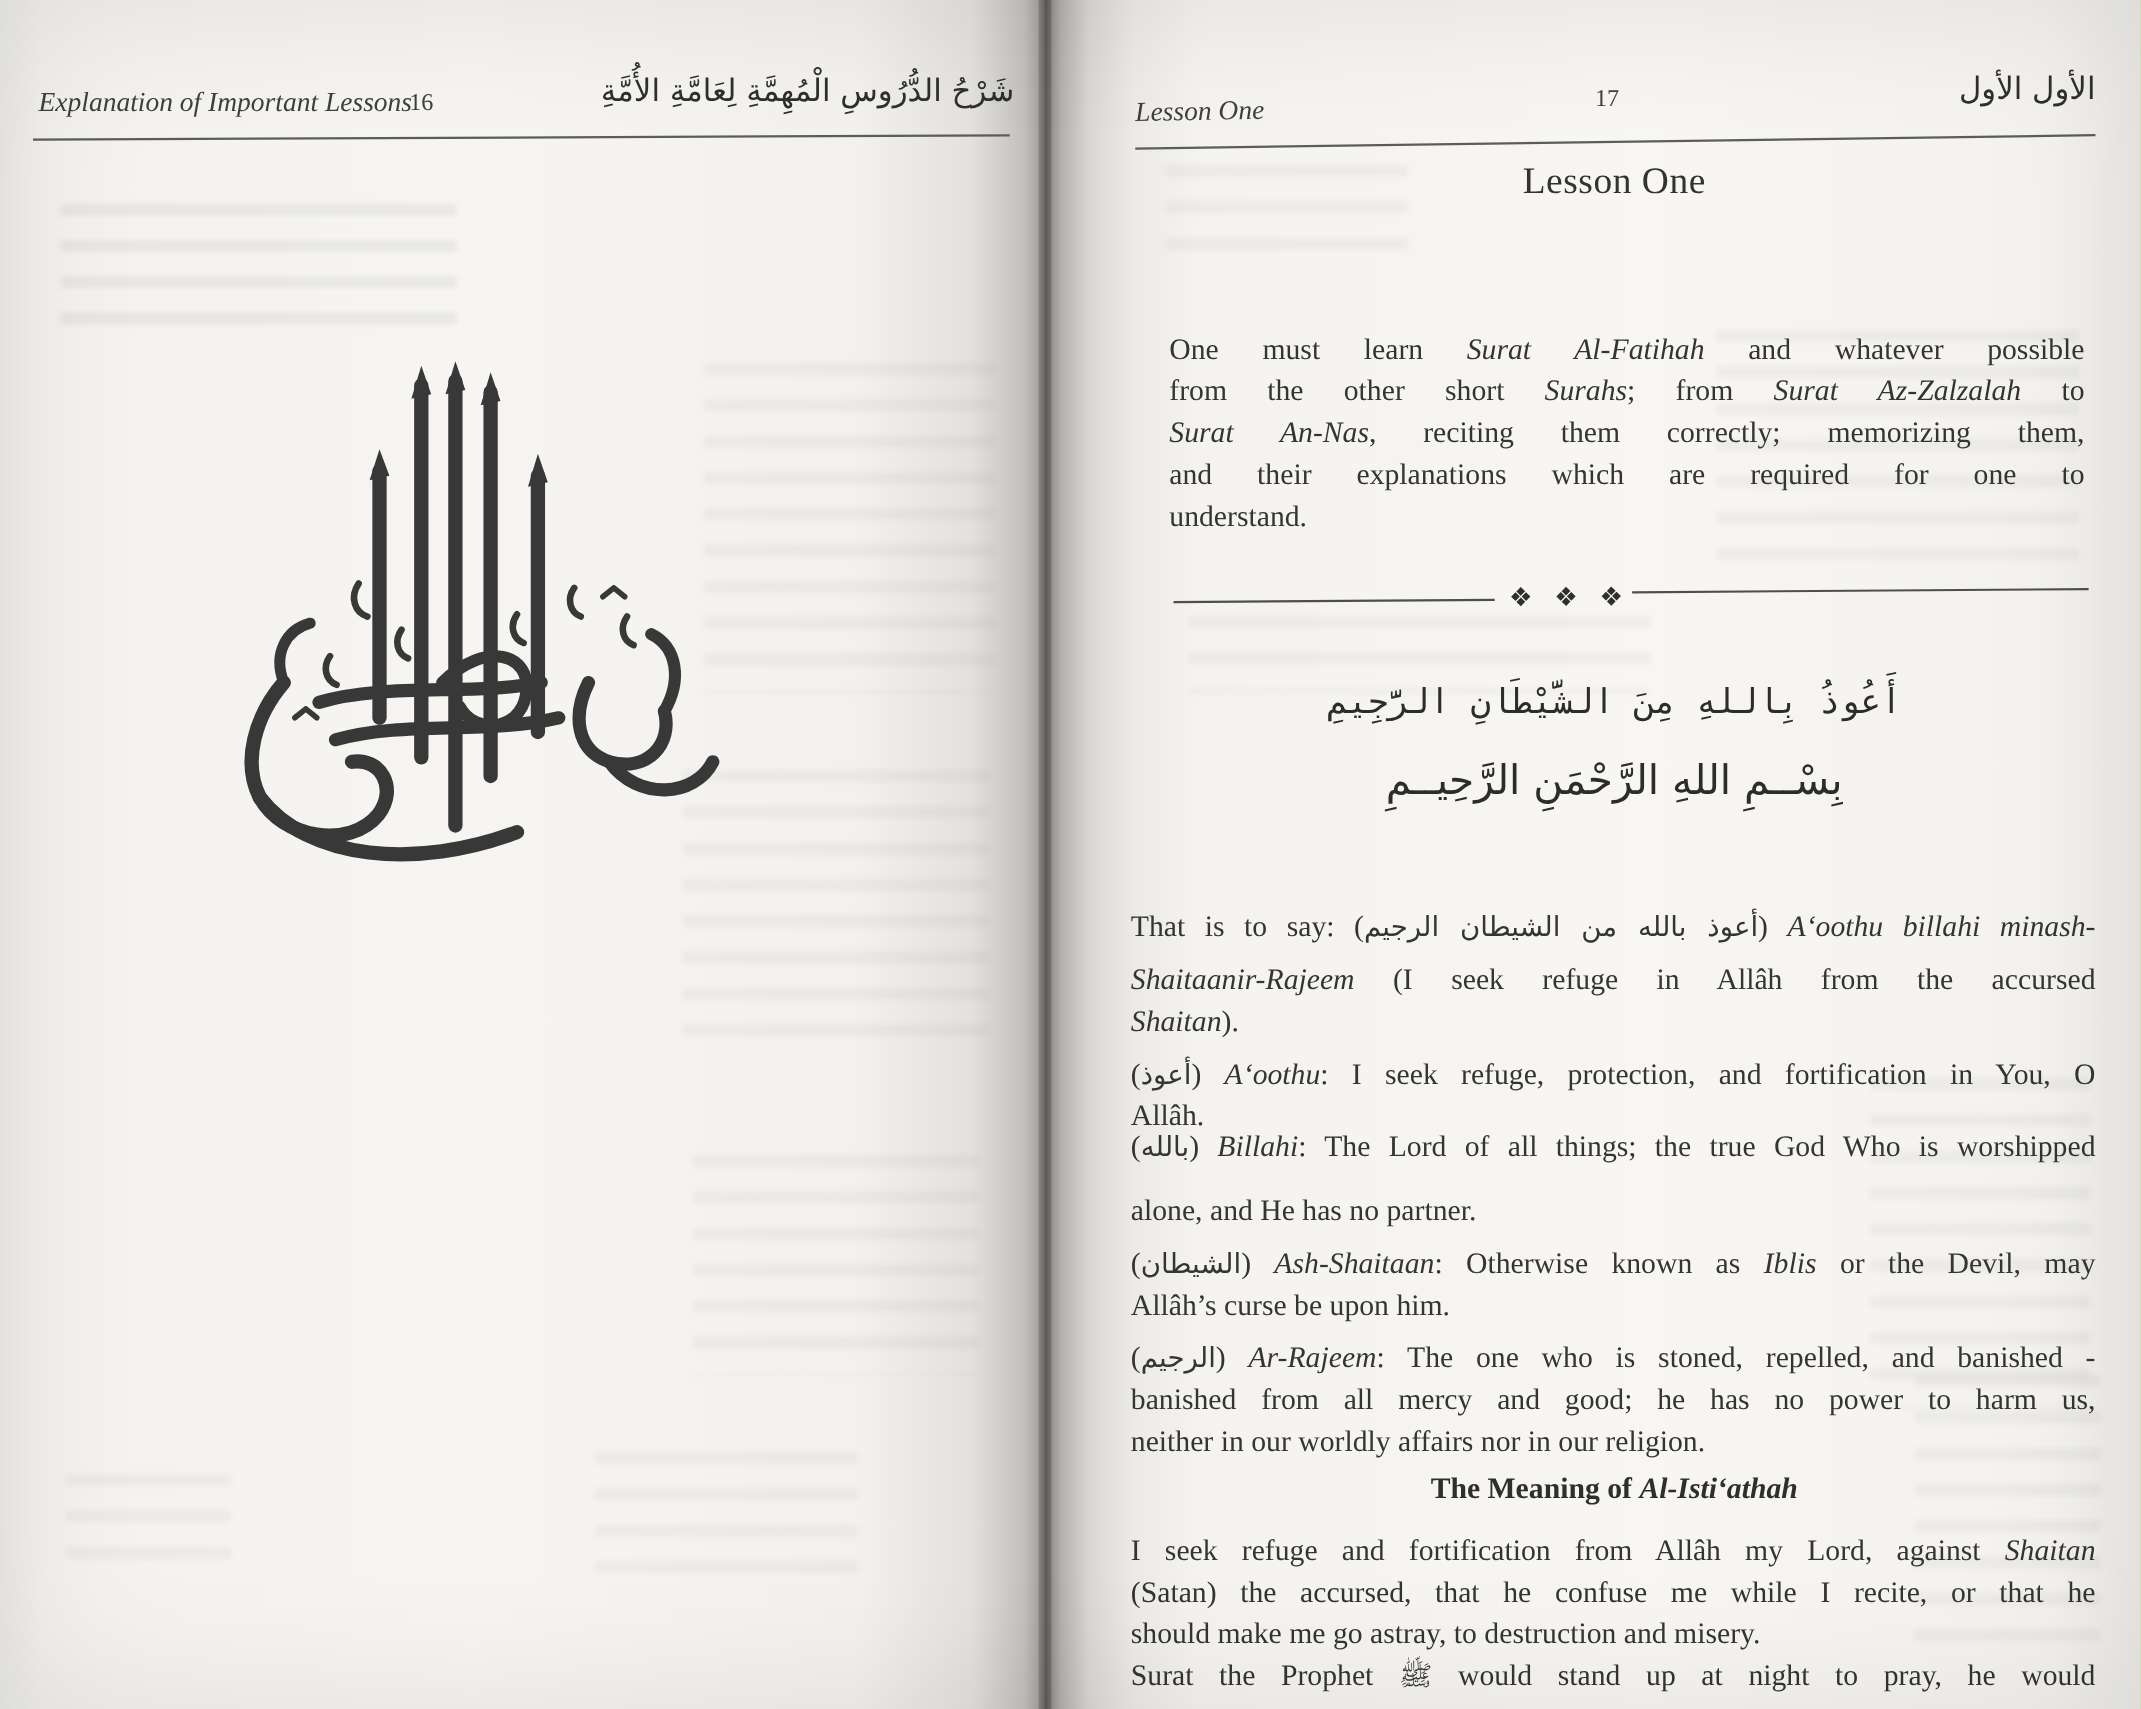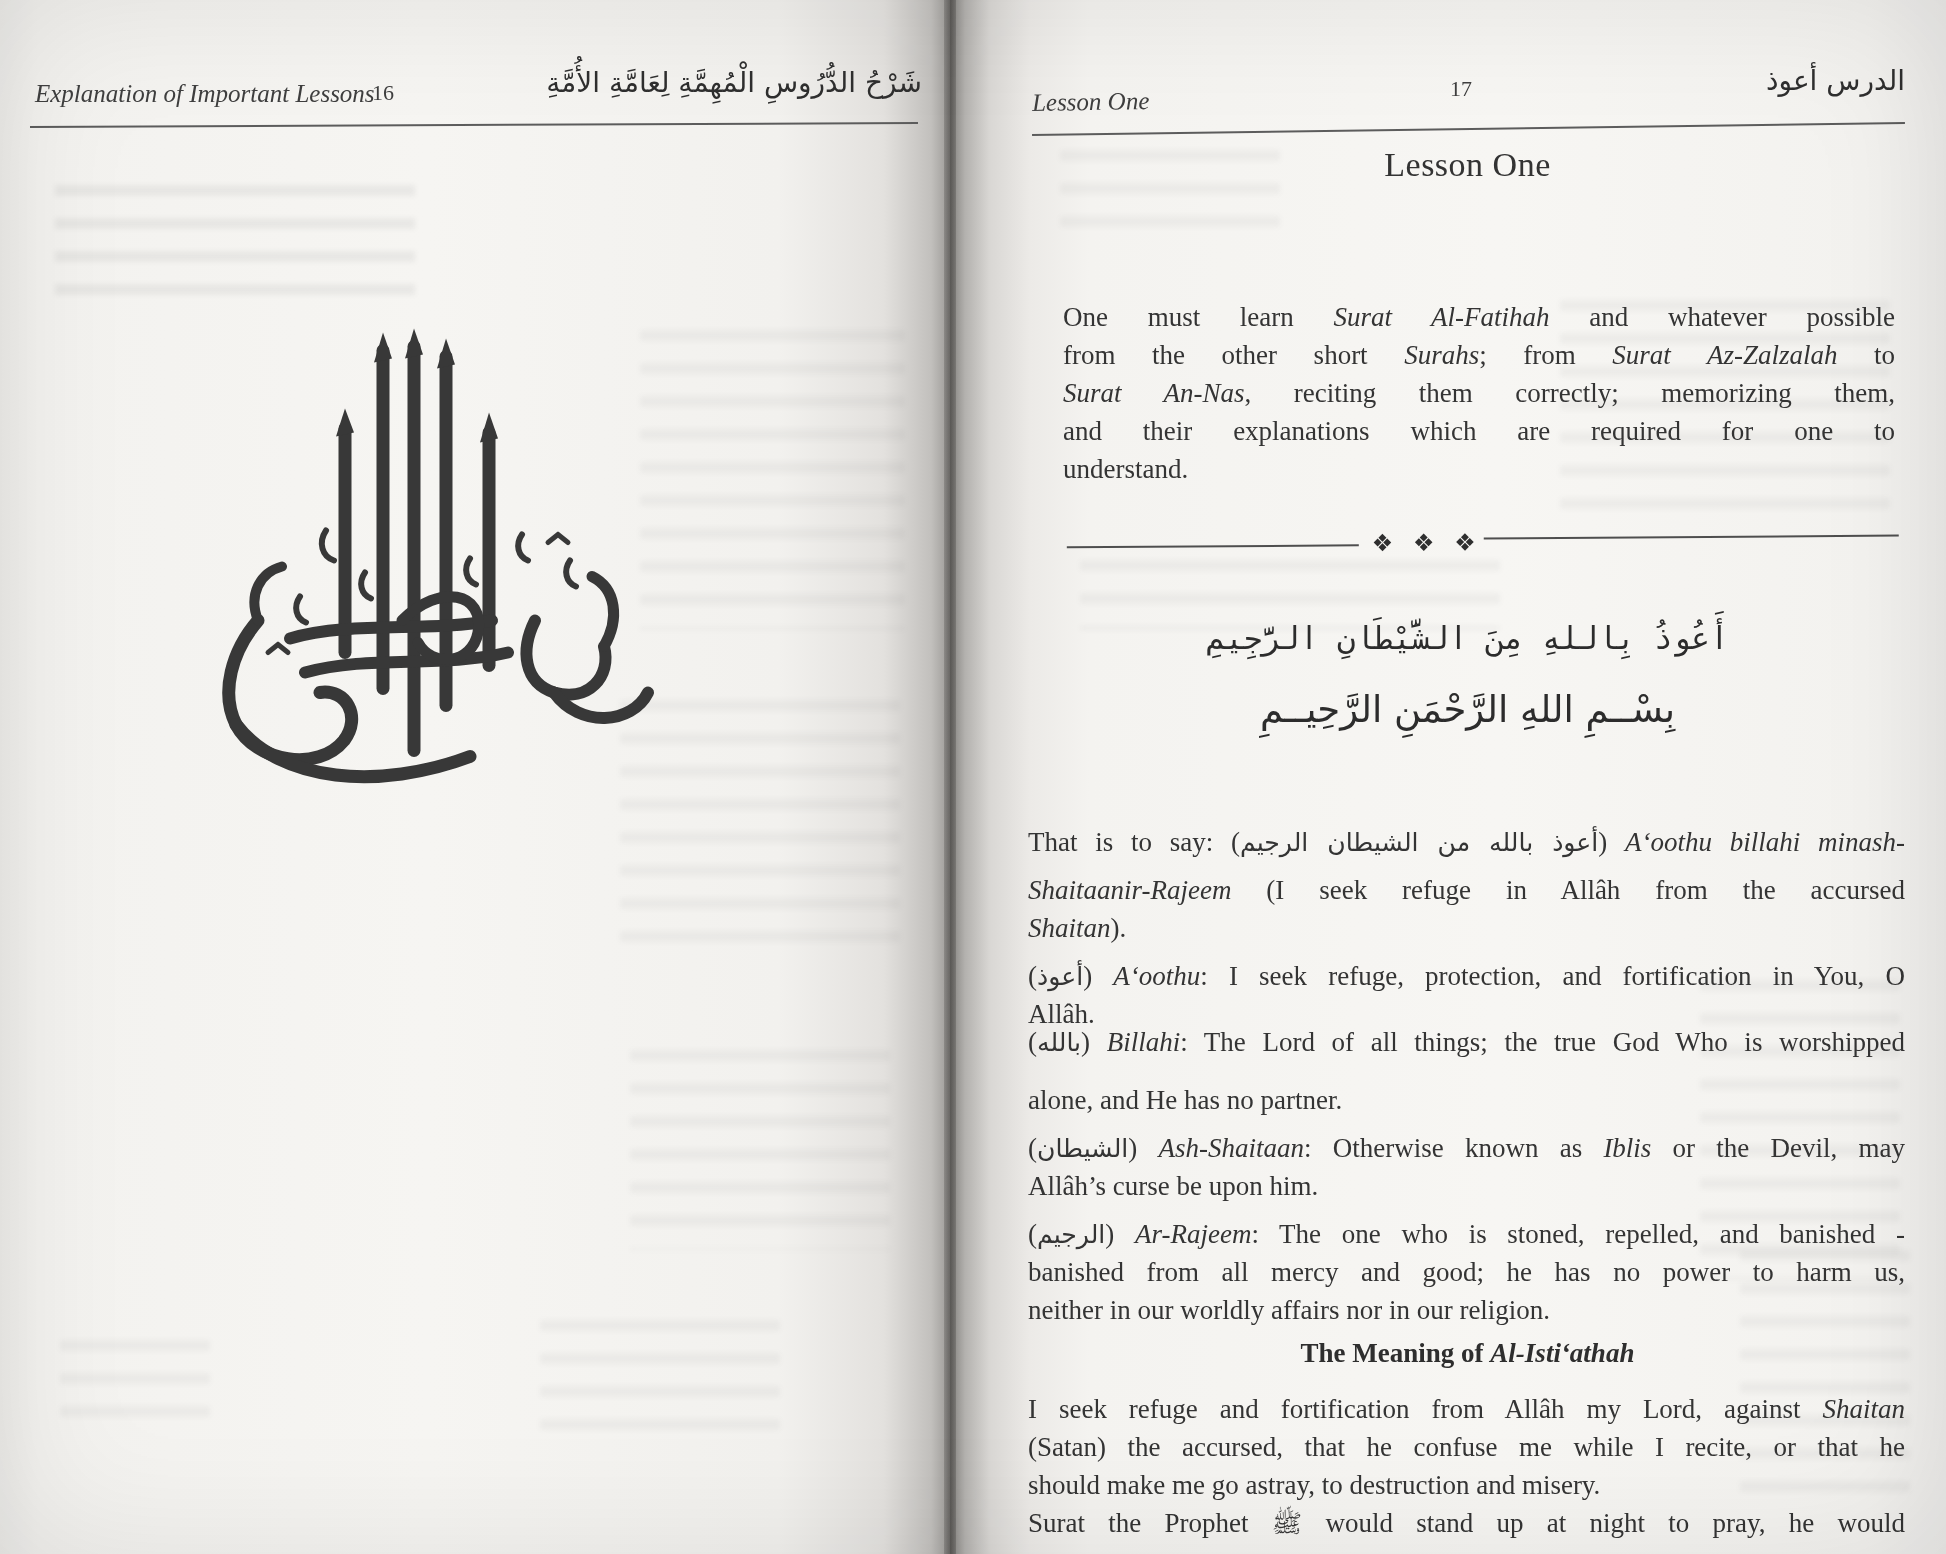--- a/index.html
+++ b/index.html
@@ -103,21 +103,21 @@
       <polygon points="205,88 196,116 214,112"></polygon>
       <polygon points="243,12 234,42 252,38"></polygon>
       <polygon points="274,8 265,38 283,34"></polygon>
       <polygon points="306,18 297,48 315,44"></polygon>
       <polygon points="349,92 340,122 358,118"></polygon>
     </g>
   </svg>
 
   <span class="hdr hdr-title" style="left:1032px;top:88px;transform:rotate(-1deg);">Lesson One</span>
   <span class="hdr hdr-num" style="left:1450px;top:76px;">17</span>
-  <span class="hdr hdr-ar" style="left:1690px;top:64px;width:215px;display:block;">الدرس أعوذ</span>
+  <span class="hdr hdr-ar" style="left:1690px;top:64px;width:215px;display:block;">الأول الأول</span>
   <div class="rule" style="left:1032px;top:128px;width:873px;transform:rotate(-0.8deg);"></div>
 
   <div class="rp-center lesson-heading" style="top:146px;">Lesson One</div>
 
 
   <div>
       <div class="iline just" style="top: 300px;"><span>One must learn </span><span class="it">Surat Al-Fatihah</span><span> and whatever possible</span></div>
       <div class="iline just" style="top: 338px;"><span>from the other short </span><span class="it">Surahs</span><span>; from </span><span class="it">Surat Az-Zalzalah</span><span> to</span></div>
       <div class="iline just" style="top: 376px;"><span class="it">Surat An-Nas</span><span>, reciting them correctly; memorizing them,</span></div>
       <div class="iline just" style="top: 414px;"><span>and their explanations which are required for one to</span></div>

